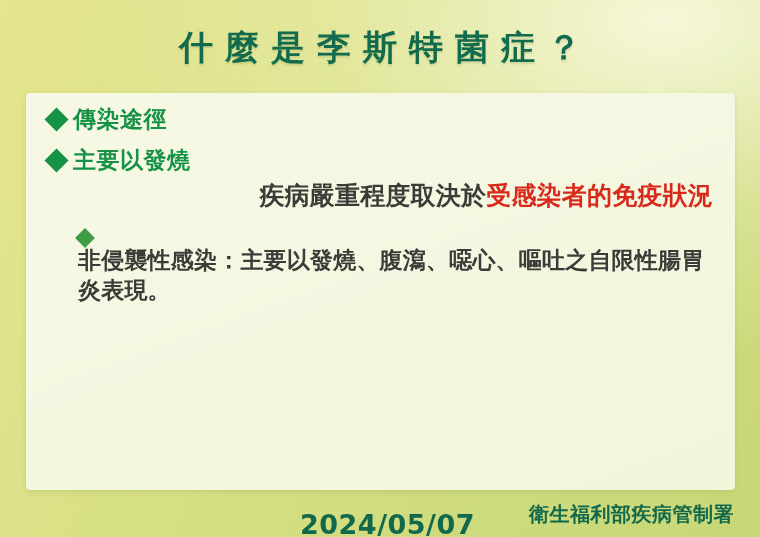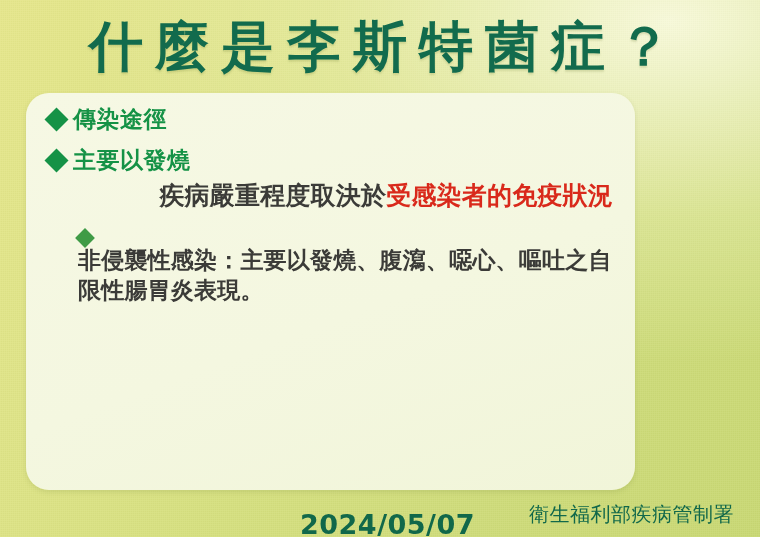--- a/index.html
+++ b/index.html
@@ -43,39 +43,39 @@
     left: 0;
     top: 10px;
     width: 760px;
     height: 74px;
     display: flex;
     align-items: center;
     justify-content: center;
     z-index: 3;
   }
   .title-text {
-    font-size: 54px;
+    font-size: 34px;
     font-weight: bold;
     color: #126b4d;
     letter-spacing: 12px;
     text-indent: 12px;
     line-height: 1;
     white-space: nowrap;
     text-shadow: 0 2px 2px rgba(120,130,60,0.22);
   }
 
   
   .card {
     position: absolute;
     left: 26px;
     top: 93px;
-    width: 609px;
+    width: 709px;
     height: 397px;
     background: linear-gradient(160deg, #f6f8e4 0%, #f4f7e0 55%, #f1f5d9 100%);
-    border-radius: 23px;
+    border-radius: 4px;
     box-shadow: 0 2px 5px rgba(110,125,55,0.18);
     z-index: 2;
     box-sizing: border-box;
     padding: 14px 22px 10px 22px;
   }
 
   
   .section { margin: 0; }
   .section + .section { margin-top: 16px; }
 
@@ -155,21 +155,21 @@
     font-weight: bold;
     color: #11684a;
     letter-spacing: 0.5px;
     line-height: 1.1;
   }
   .footer-org {
     position: absolute;
     right: 26px;
     top: 7px;
     font-size: 20px;
-    font-weight: normal;
+    font-weight: bold;
     color: #11684a;
     letter-spacing: 0.5px;
     line-height: 1.1;
   }
 </style>
 </head>
 <body>
 
 <div id="poster">
 

